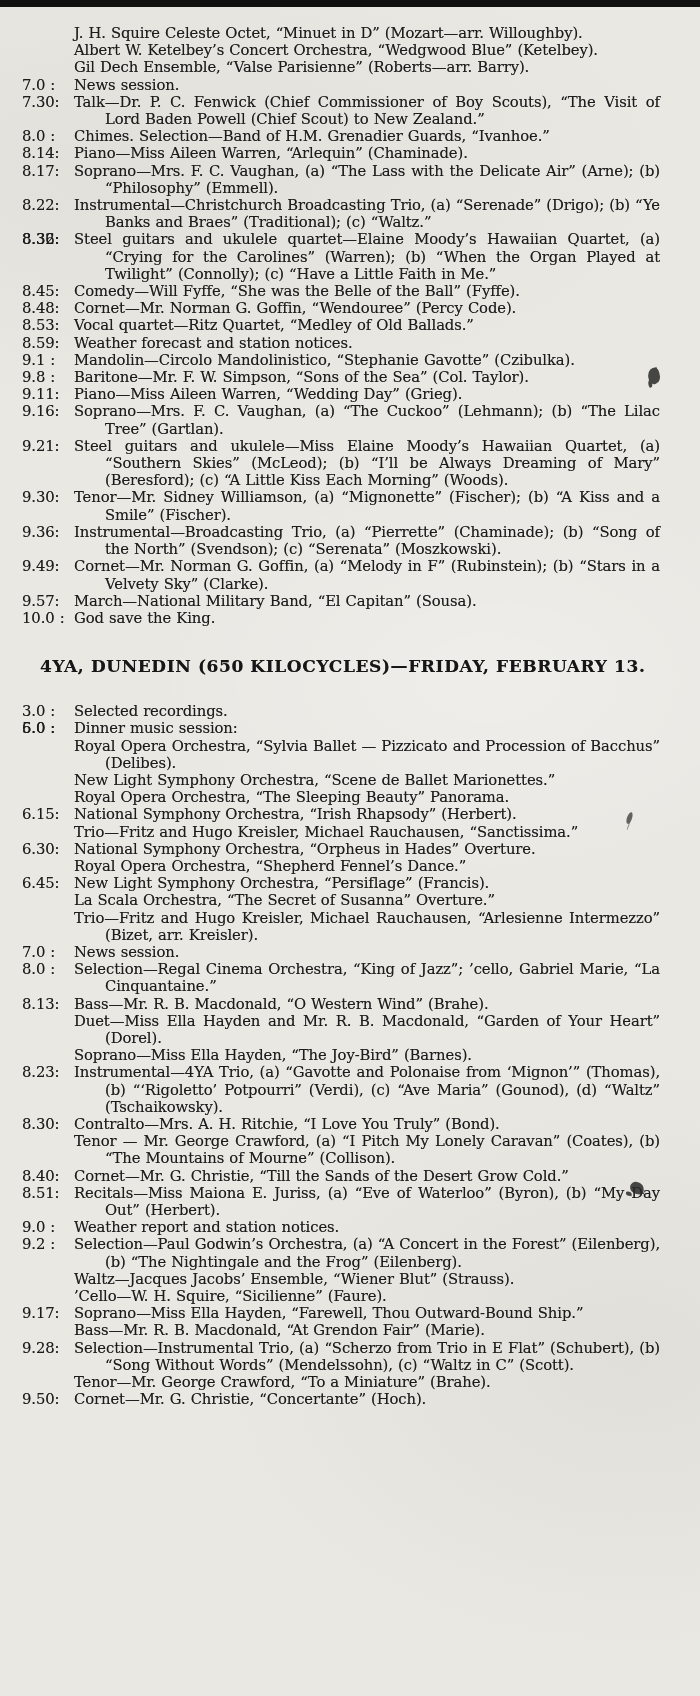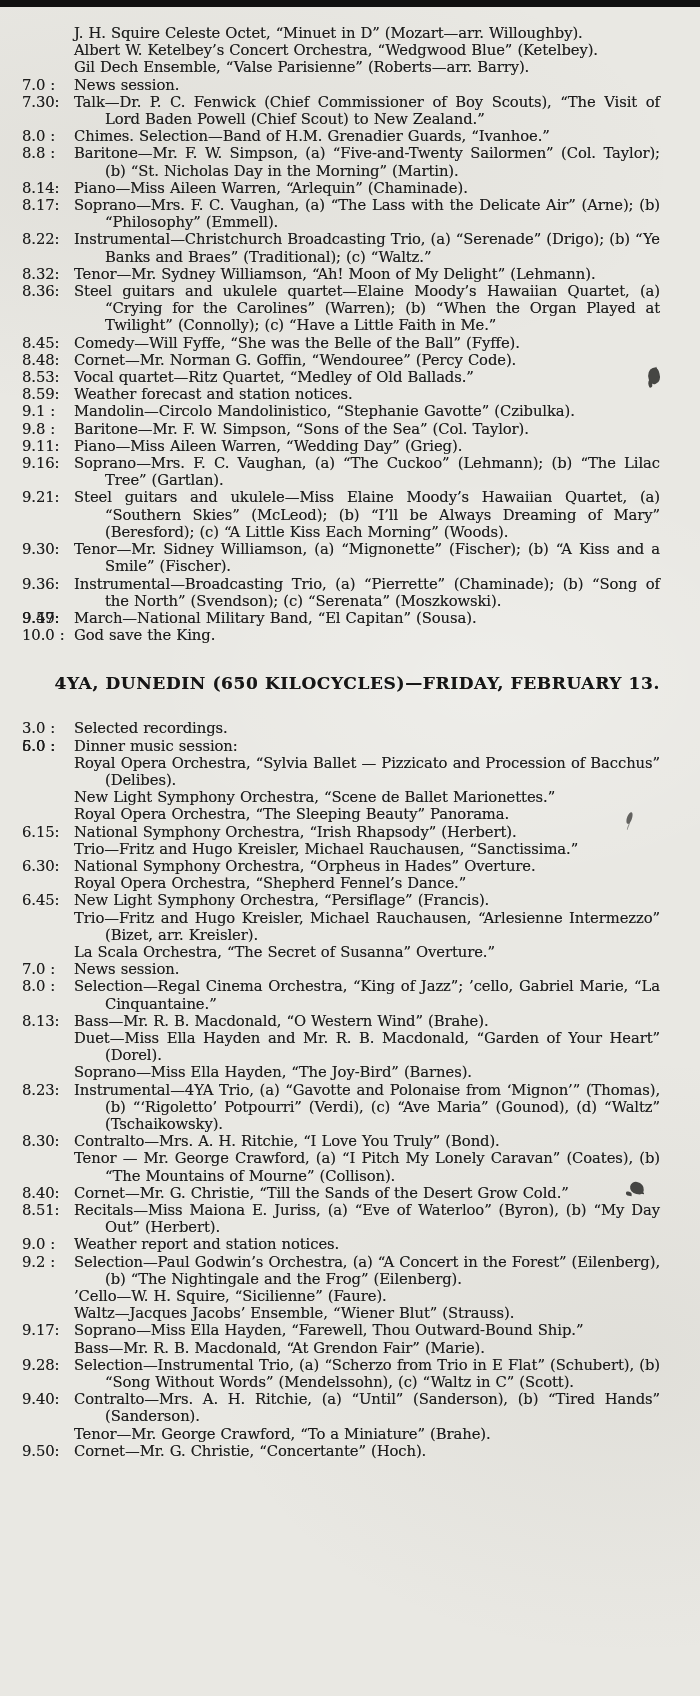--- a/index.html
+++ b/index.html
@@ -27,21 +27,21 @@
     top: 24px;
     left: 10px;
     width: 700px;
   }
   .schedule-section {
     padding: 0 50px 0 0;
   }
   .station-heading {
     font-size: 17px;
     font-weight: bold;
-    text-align: right;
+    text-align: left;
     letter-spacing: 0.6px;
     margin: 30px 0 26px 30px;
     color: #161616;
     text-shadow: 0 0 0.6px rgba(20,20,20,0.55);
   }
   .entry {
     position: relative;
     padding-left: 95px;
     text-indent: -31px;
     text-align: justify;
@@ -93,75 +93,73 @@
 <div class="top-rule"></div>
 
 <div class="content" id="sections">
     <section class="schedule-section">
       <div class="entry"><span class="time"></span><span class="entry-text">J. H. Squire Celeste Octet, “Minuet in D” (Mozart—arr. Willoughby).</span></div>
       <div class="entry"><span class="time"></span><span class="entry-text">Albert W. Ketelbey’s Concert Orchestra, “Wedgwood Blue” (Ketelbey).</span></div>
       <div class="entry"><span class="time"></span><span class="entry-text">Gil Dech Ensemble, “Valse Parisienne” (Roberts—arr. Barry).</span></div>
       <div class="entry"><span class="time">7.0 :</span><span class="entry-text">News session.</span></div>
       <div class="entry"><span class="time">7.30:</span><span class="entry-text">Talk—Dr. P. C. Fenwick (Chief Commissioner of Boy Scouts), “The Visit of Lord Baden Powell (Chief Scout) to New Zealand.”</span></div>
       <div class="entry"><span class="time">8.0 :</span><span class="entry-text">Chimes.  Selection—Band of H.M. Grenadier Guards, “Ivanhoe.”</span></div>
-      <div class="entry"><span class="time">8.8 :</span><span class="entry-text">Baritone—Mr. F. W. Simpson, (a) “Five-and-Twenty Sailormen” (Col. Taylor); (b) “St. Nicholas Day in the Morning” (Martin).</span></div>
       <div class="entry"><span class="time">8.14:</span><span class="entry-text">Piano—Miss Aileen Warren, “Arlequin” (Chaminade).</span></div>
       <div class="entry"><span class="time">8.17:</span><span class="entry-text">Soprano—Mrs. F. C. Vaughan, (a) “The Lass with the Delicate Air” (Arne); (b) “Philosophy” (Emmell).</span></div>
       <div class="entry"><span class="time">8.22:</span><span class="entry-text">Instrumental—Christchurch Broadcasting Trio, (a) “Serenade” (Drigo); (b) “Ye Banks and Braes” (Traditional); (c) “Waltz.”</span></div>
-      <div class="entry"><span class="time">8.32:</span><span class="entry-text">Tenor—Mr. Sydney Williamson, “Ah! Moon of My Delight” (Lehmann).</span></div>
+      <div class="entry"><span class="time">8.32:</span></div>
       <div class="entry"><span class="time">8.36:</span><span class="entry-text">Steel guitars and ukulele quartet—Elaine Moody’s Hawaiian Quartet, (a) “Crying for the Carolines” (Warren); (b) “When the Organ Played at Twilight” (Connolly); (c) “Have a Little Faith in Me.”</span></div>
       <div class="entry"><span class="time">8.45:</span><span class="entry-text">Comedy—Will Fyffe, “She was the Belle of the Ball” (Fyffe).</span></div>
       <div class="entry"><span class="time">8.48:</span><span class="entry-text">Cornet—Mr. Norman G. Goffin, “Wendouree” (Percy Code).</span></div>
       <div class="entry"><span class="time">8.53:</span><span class="entry-text">Vocal quartet—Ritz Quartet, “Medley of Old Ballads.”</span></div>
       <div class="entry"><span class="time">8.59:</span><span class="entry-text">Weather forecast and station notices.</span></div>
       <div class="entry"><span class="time">9.1 :</span><span class="entry-text">Mandolin—Circolo Mandolinistico, “Stephanie Gavotte” (Czibulka).</span></div>
       <div class="entry"><span class="time">9.8 :</span><span class="entry-text">Baritone—Mr. F. W. Simpson, “Sons of the Sea” (Col. Taylor).</span></div>
       <div class="entry"><span class="time">9.11:</span><span class="entry-text">Piano—Miss Aileen Warren, “Wedding Day” (Grieg).</span></div>
       <div class="entry"><span class="time">9.16:</span><span class="entry-text">Soprano—Mrs. F. C. Vaughan, (a) “The Cuckoo” (Lehmann); (b) “The Lilac Tree” (Gartlan).</span></div>
       <div class="entry"><span class="time">9.21:</span><span class="entry-text">Steel guitars and ukulele—Miss Elaine Moody’s Hawaiian Quartet, (a) “Southern Skies” (McLeod); (b) “I’ll be Always Dreaming of Mary” (Beresford); (c) “A Little Kiss Each Morning” (Woods).</span></div>
       <div class="entry"><span class="time">9.30:</span><span class="entry-text">Tenor—Mr. Sidney Williamson, (a) “Mignonette” (Fischer); (b) “A Kiss and a Smile” (Fischer).</span></div>
       <div class="entry"><span class="time">9.36:</span><span class="entry-text">Instrumental—Broadcasting Trio, (a) “Pierrette” (Chaminade); (b) “Song of the North” (Svendson); (c) “Serenata” (Moszkowski).</span></div>
-      <div class="entry"><span class="time">9.49:</span></div>
+      <div class="entry"><span class="time">9.49:</span><span class="entry-text">Cornet—Mr. Norman G. Goffin, (a) “Melody in F” (Rubinstein); (b) “Stars in a Velvety Sky” (Clarke).</span></div>
       <div class="entry"><span class="time">9.57:</span><span class="entry-text">March—National Military Band, “El Capitan” (Sousa).</span></div>
       <div class="entry"><span class="time">10.0 :</span><span class="entry-text">God save the King.</span></div>
     </section>
     <section class="schedule-section">
       <h2 class="station-heading">4YA, DUNEDIN (650 KILOCYCLES)—FRIDAY, FEBRUARY 13.</h2>
       <div class="entry"><span class="time">3.0 :</span><span class="entry-text">Selected recordings.</span></div>
       <div class="entry"><span class="time">5.0 :</span></div>
       <div class="entry"><span class="time">6.0 :</span><span class="entry-text">Dinner music session:</span></div>
       <div class="entry"><span class="time"></span><span class="entry-text">Royal Opera Orchestra, “Sylvia Ballet — Pizzicato and Procession of Bacchus” (Delibes).</span></div>
       <div class="entry"><span class="time"></span><span class="entry-text">New Light Symphony Orchestra, “Scene de Ballet Marionettes.”</span></div>
       <div class="entry"><span class="time"></span><span class="entry-text">Royal Opera Orchestra, “The Sleeping Beauty” Panorama.</span></div>
       <div class="entry"><span class="time">6.15:</span><span class="entry-text">National Symphony Orchestra, “Irish Rhapsody” (Herbert).</span></div>
       <div class="entry"><span class="time"></span><span class="entry-text">Trio—Fritz and Hugo Kreisler, Michael Rauchausen, “Sanctissima.”</span></div>
       <div class="entry"><span class="time">6.30:</span><span class="entry-text">National Symphony Orchestra, “Orpheus in Hades” Overture.</span></div>
       <div class="entry"><span class="time"></span><span class="entry-text">Royal Opera Orchestra, “Shepherd Fennel’s Dance.”</span></div>
       <div class="entry"><span class="time">6.45:</span></div>
       <div class="entry"><span class="time"></span><span class="entry-text">New Light Symphony Orchestra, “Persiflage” (Francis).</span></div>
+      <div class="entry"><span class="time"></span><span class="entry-text">La Scala Orchestra, “The Secret of Susanna” Overture.”</span></div>
       <div class="entry"><span class="time"></span><span class="entry-text">Trio—Fritz and Hugo Kreisler, Michael Rauchausen, “Arlesienne Intermezzo” (Bizet, arr. Kreisler).</span></div>
-      <div class="entry"><span class="time"></span><span class="entry-text">La Scala Orchestra, “The Secret of Susanna” Overture.”</span></div>
       <div class="entry"><span class="time">7.0 :</span><span class="entry-text">News session.</span></div>
       <div class="entry"><span class="time">8.0 :</span><span class="entry-text">Selection—Regal Cinema Orchestra, “King of Jazz”; ’cello, Gabriel Marie, “La Cinquantaine.”</span></div>
       <div class="entry"><span class="time">8.13:</span><span class="entry-text">Bass—Mr. R. B. Macdonald, “O Western Wind” (Brahe).</span></div>
       <div class="entry"><span class="time"></span><span class="entry-text">Duet—Miss Ella Hayden and Mr. R. B. Macdonald, “Garden of Your Heart” (Dorel).</span></div>
       <div class="entry"><span class="time"></span><span class="entry-text">Soprano—Miss Ella Hayden, “The Joy-Bird” (Barnes).</span></div>
       <div class="entry"><span class="time">8.23:</span><span class="entry-text">Instrumental—4YA Trio, (a) “Gavotte and Polonaise from ‘Mignon’” (Thomas), (b) “‘Rigoletto’ Potpourri” (Verdi), (c) “Ave Maria” (Gounod), (d) “Waltz” (Tschaikowsky).</span></div>
       <div class="entry"><span class="time">8.30:</span><span class="entry-text">Contralto—Mrs. A. H. Ritchie, “I Love You Truly” (Bond).</span></div>
       <div class="entry"><span class="time"></span><span class="entry-text">Tenor — Mr. George Crawford, (a) “I Pitch My Lonely Caravan” (Coates), (b) “The Mountains of Mourne” (Collison).</span></div>
       <div class="entry"><span class="time">8.40:</span><span class="entry-text">Cornet—Mr. G. Christie, “Till the Sands of the Desert Grow Cold.”</span></div>
       <div class="entry"><span class="time">8.51:</span><span class="entry-text">Recitals—Miss Maiona E. Juriss, (a) “Eve of Waterloo” (Byron), (b) “My Day Out” (Herbert).</span></div>
       <div class="entry"><span class="time">9.0 :</span><span class="entry-text">Weather report and station notices.</span></div>
       <div class="entry"><span class="time">9.2 :</span><span class="entry-text">Selection—Paul Godwin’s Orchestra, (a) “A Concert in the Forest” (Eilenberg), (b) “The Nightingale and the Frog” (Eilenberg).</span></div>
+      <div class="entry"><span class="time"></span><span class="entry-text">Waltz—Jacques Jacobs’ Ensemble, “Wiener Blut” (Strauss).</span></div>
       <div class="entry"><span class="time"></span><span class="entry-text">’Cello—W. H. Squire, “Sicilienne” (Faure).</span></div>
-      <div class="entry"><span class="time"></span><span class="entry-text">Waltz—Jacques Jacobs’ Ensemble, “Wiener Blut” (Strauss).</span></div>
       <div class="entry"><span class="time">9.17:</span><span class="entry-text">Soprano—Miss Ella Hayden, “Farewell, Thou Outward-Bound Ship.”</span></div>
       <div class="entry"><span class="time"></span><span class="entry-text">Bass—Mr. R. B. Macdonald, “At Grendon Fair” (Marie).</span></div>
       <div class="entry"><span class="time">9.28:</span><span class="entry-text">Selection—Instrumental Trio, (a) “Scherzo from Trio in E Flat” (Schubert), (b) “Song Without Words” (Mendelssohn), (c) “Waltz in C” (Scott).</span></div>
-      <div class="entry"><span class="time">9.40:</span><span class="entry-text">Contralto—Mrs. A. H. Ritchie, (a) “Until” (Sanderson), (b) “Tired Hands” (Sanderson).</span></div>
       <div class="entry"><span class="time"></span><span class="entry-text">Tenor—Mr. George Crawford, “To a Miniature” (Brahe).</span></div>
       <div class="entry"><span class="time">9.50:</span><span class="entry-text">Cornet—Mr. G. Christie, “Concertante” (Hoch).</span></div>
     </section>
   </div>
 
 <div class="ink-smudge smudge-a"></div>
 <div class="ink-smudge smudge-b"></div>
 <div class="ink-smudge smudge-c"></div>
 
 </body></html>

